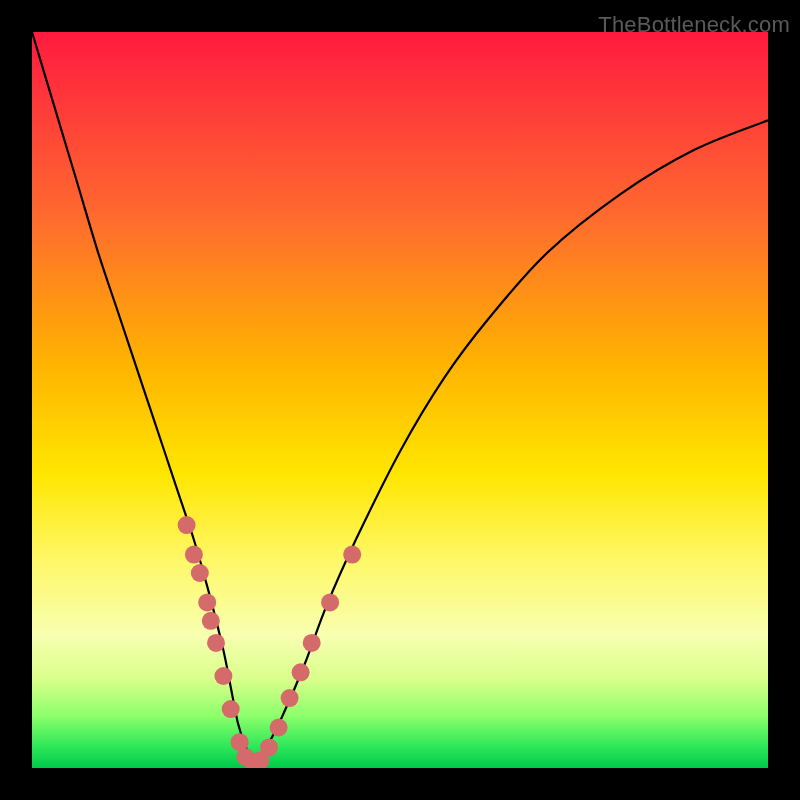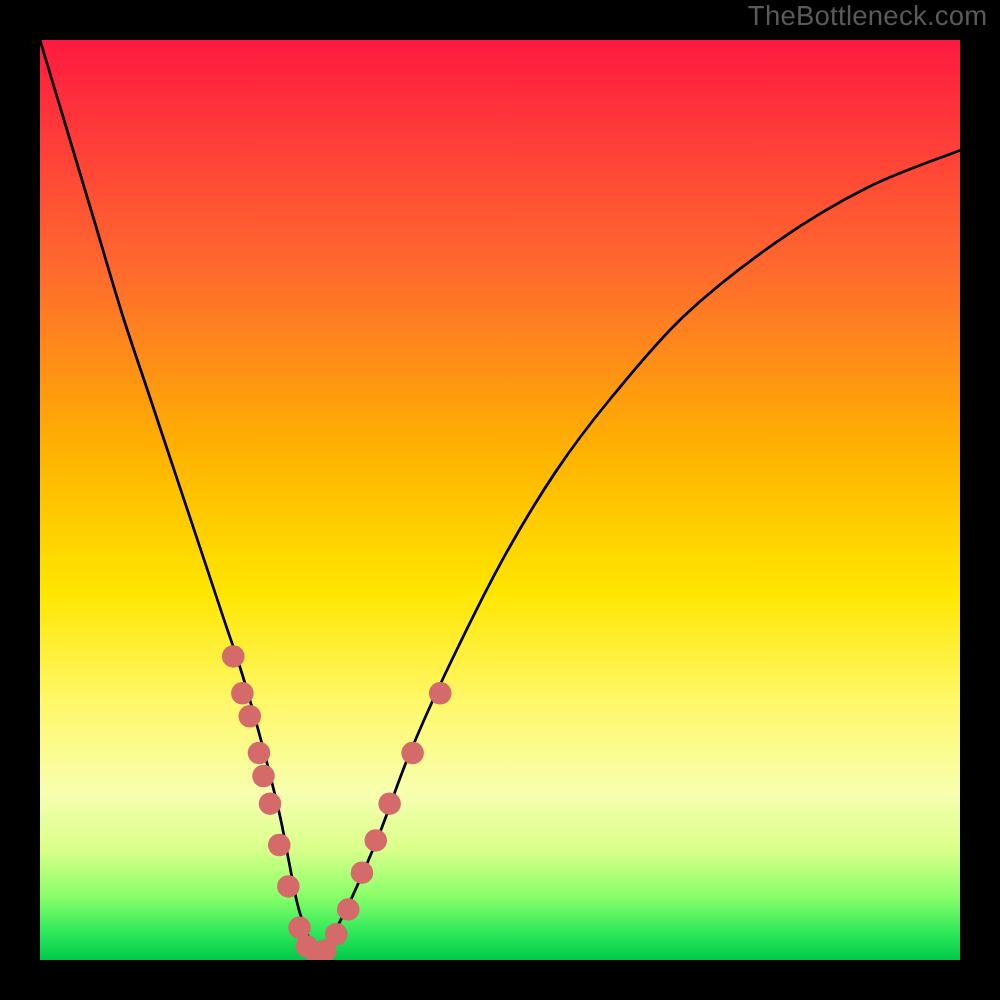--- a/index.html
+++ b/index.html
@@ -32,21 +32,21 @@
       #fff86a 72%,
       #f7ffb0 82%,
       #d9ff8a 88%,
       #8bff6a 93%,
       #2fe85a 97%,
       #00c94a 100%
     );
   }
   .watermark {
     position: absolute;
-    top: 0;
+    top: 12px;
     right: 10px;
     color: #5a5a5a;
     font-size: 22px;
     font-weight: 500;
     letter-spacing: 0.2px;
     user-select: none;
   }
   svg.curve {
     position: absolute;
     left: 0;

